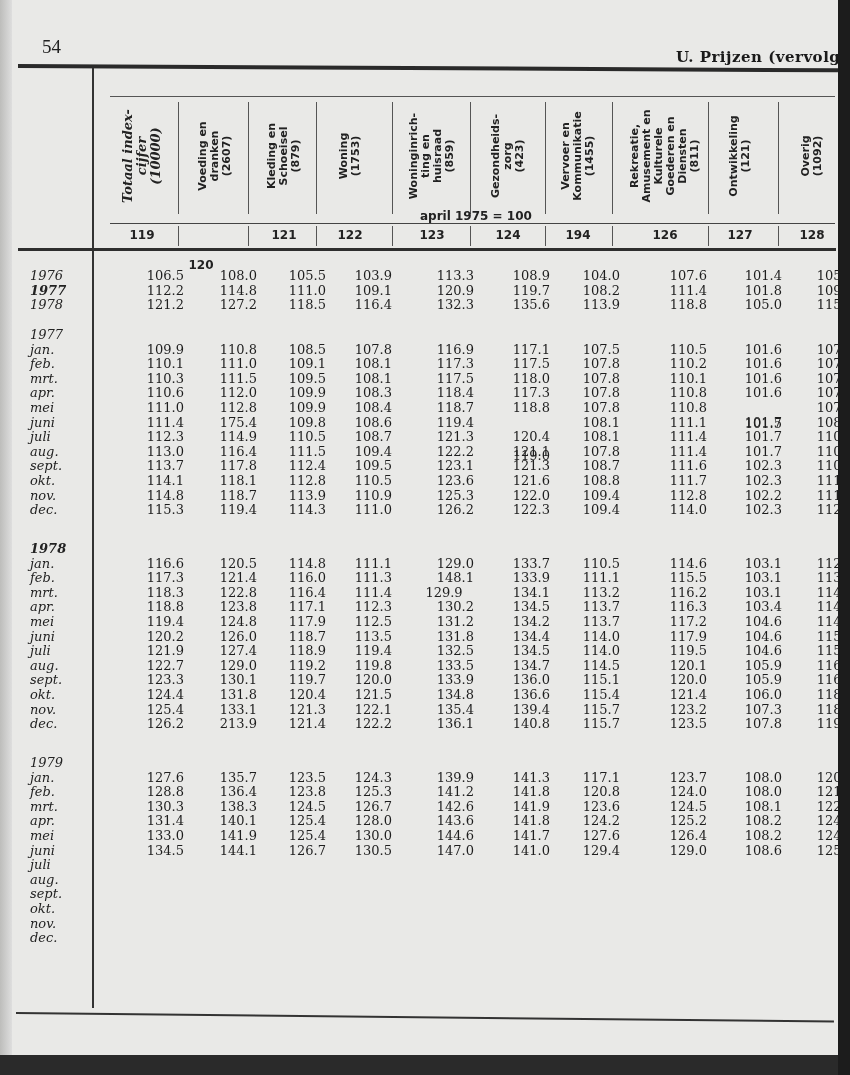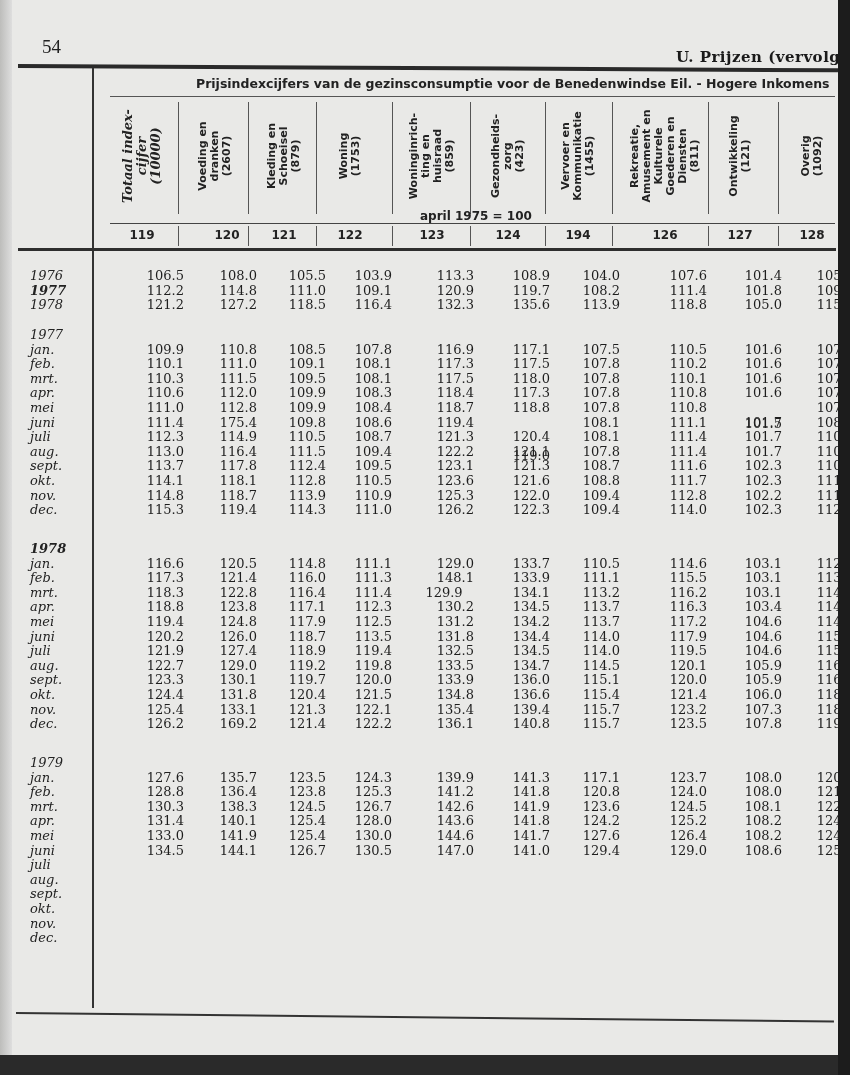--- a/index.html
+++ b/index.html
@@ -29,21 +29,20 @@
 </style>
 </head>
 <body>
 
 <div class="page">
   <div class="page-edge"></div>
   <div class="page-num">54</div>
   <div class="section-title">U. Prijzen (vervolg)</div>
   <div class="rule-top"></div>
   <div class="vline-main"></div>
-  <div class="table-title">Prijsindexcijfers van de gezinsconsumptie voor de Benedenwindse Eil. - Hogere Inkomens</div>
   <div class="hline-title"></div>
 
   <div id="col-heads">
       <div class="col-head" style="left: 107px; width: 70px;">
         <div class="rot first">Totaal index-<br>cijfer<br>(10000)</div>
       </div>
       <div class="col-head" style="left: 180px; width: 70px;">
         <div class="rot">Voeding en<br>dranken<br>(2607)</div>
       </div>
       <div class="col-head" style="left: 249px; width: 70px;">
@@ -78,21 +77,21 @@
       <div class="col-sep" style="left: 545px;"></div>
       <div class="col-sep" style="left: 612px;"></div>
       <div class="col-sep" style="left: 708px;"></div>
       <div class="col-sep" style="left: 778px;"></div>
     </div>
 
   <div class="base-label">april 1975 = 100</div>
   <div class="hline-num"></div>
   <div id="col-nums">
       <div class="colnum" style="left: 112px;">119</div>
-      <div class="colnum" style="left: 197px;">120</div>
+      <div class="colnum" style="left: 171px; margin-top: 30px;">120</div>
       <div class="colnum" style="left: 254px;">121</div>
       <div class="colnum" style="left: 320px;">122</div>
       <div class="colnum" style="left: 402px;">123</div>
       <div class="colnum" style="left: 478px;">124</div>
       <div class="colnum" style="left: 548px;">194</div>
       <div class="colnum" style="left: 635px;">126</div>
       <div class="colnum" style="left: 710px;">127</div>
       <div class="colnum" style="left: 782px;">128</div>
       <div class="num-sep" style="left: 178px;"></div>
       <div class="num-sep" style="left: 248px;"></div>
@@ -390,21 +389,21 @@
       <div class="cell" style="left: 266px; top: 701.6px;">121.3</div>
       <div class="cell" style="left: 332px; top: 701.6px;">122.1</div>
       <div class="cell" style="left: 414px; top: 701.6px;">135.4</div>
       <div class="cell" style="left: 490px; top: 701.6px;">139.4</div>
       <div class="cell" style="left: 560px; top: 701.6px;">115.7</div>
       <div class="cell" style="left: 647px; top: 701.6px;">123.2</div>
       <div class="cell" style="left: 722px; top: 701.6px;">107.3</div>
       <div class="cell" style="left: 794px; top: 701.6px;">118.8</div>
       <div class="rowlabel" style="top: 716.2px;">dec.</div>
       <div class="cell" style="left: 124px; top: 716.2px;">126.2</div>
-      <div class="cell" style="left: 197px; top: 716.2px;">169.2</div>
+      <div class="cell" style="left: 197px; top: 716.2px;">213.9</div>
       <div class="cell" style="left: 266px; top: 716.2px;">121.4</div>
       <div class="cell" style="left: 332px; top: 716.2px;">122.2</div>
       <div class="cell" style="left: 414px; top: 716.2px;">136.1</div>
       <div class="cell" style="left: 490px; top: 716.2px;">140.8</div>
       <div class="cell" style="left: 560px; top: 716.2px;">115.7</div>
       <div class="cell" style="left: 647px; top: 716.2px;">123.5</div>
       <div class="cell" style="left: 722px; top: 716.2px;">107.8</div>
       <div class="cell" style="left: 794px; top: 716.2px;">119.4</div>
       <div class="rowlabel" style="top: 755px;">1979</div>
       <div class="rowlabel" style="top: 769.6px;">jan.</div>

